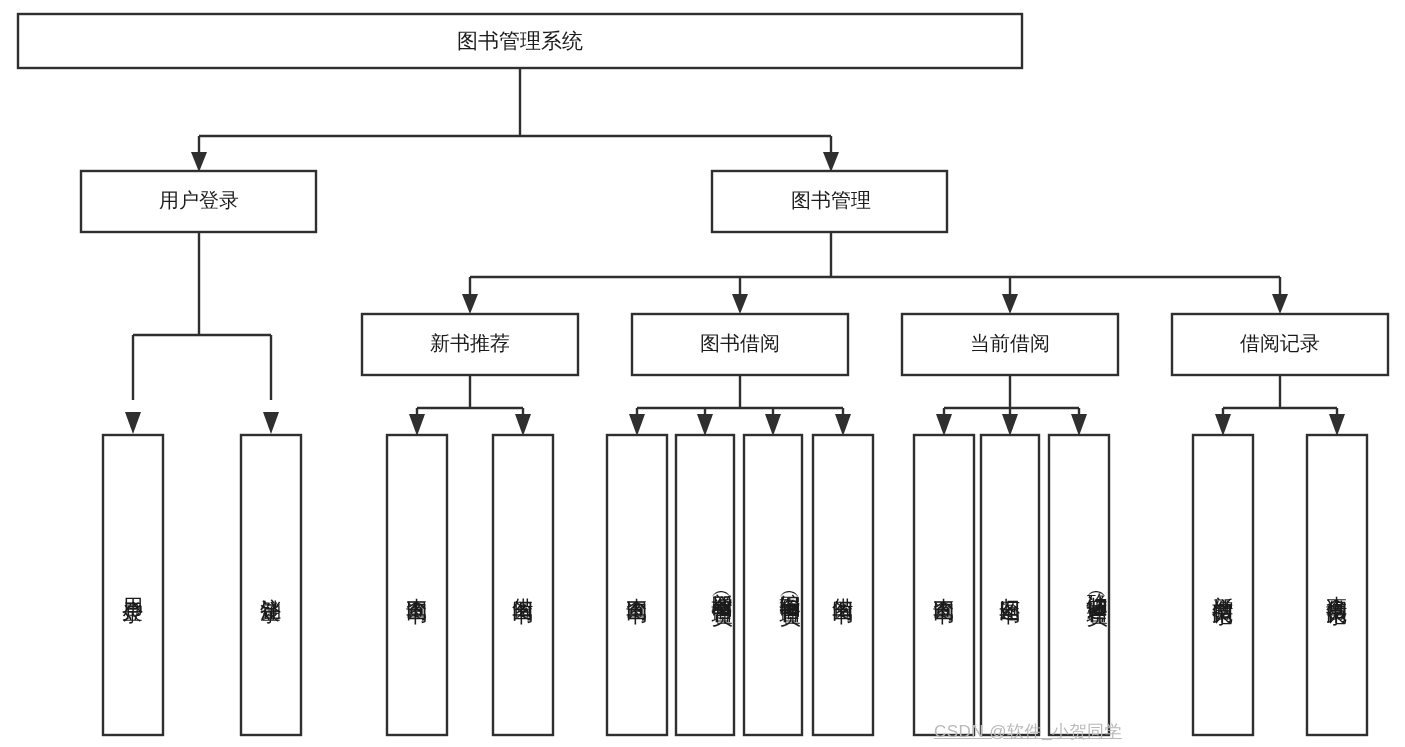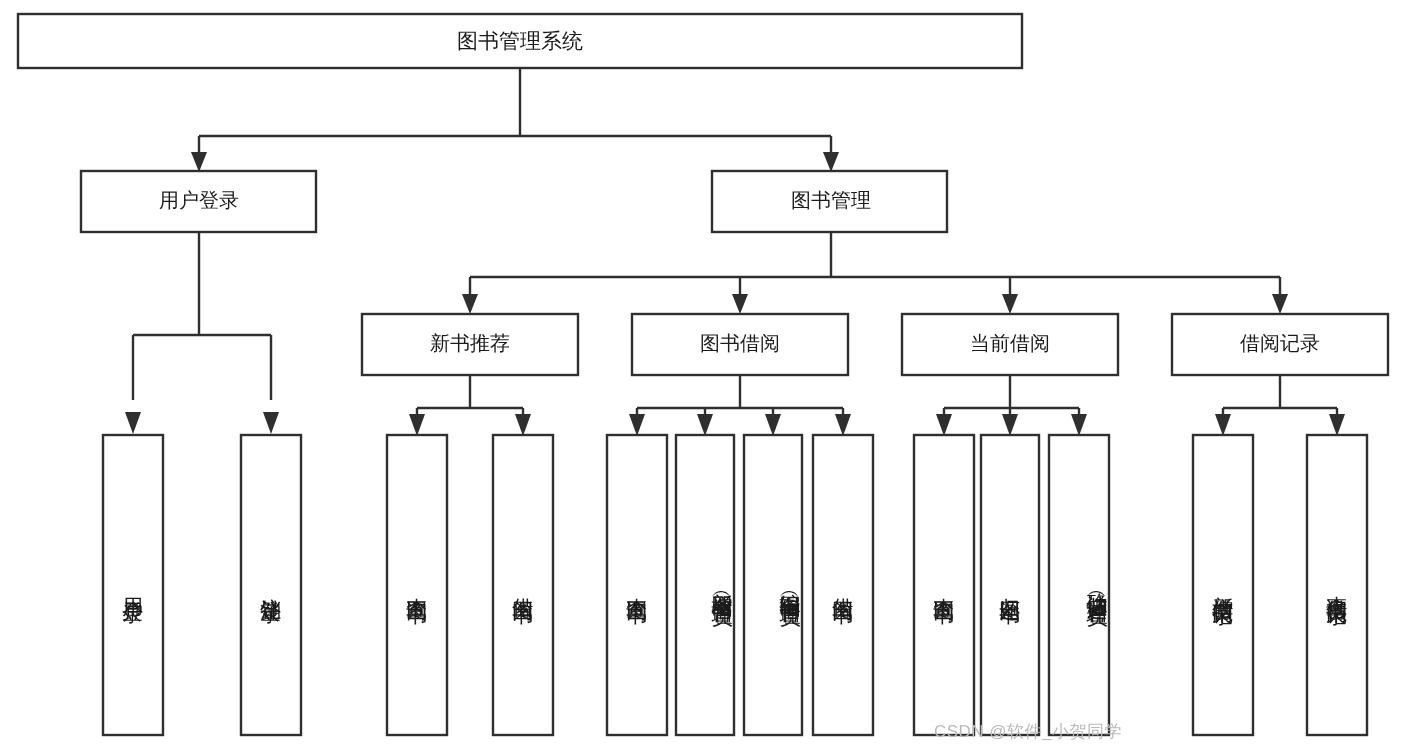--- a/index.html
+++ b/index.html
@@ -73,20 +73,21 @@
   }
   #watermark {
     position: absolute;
     right: 8px;
     bottom: 4px;
     font-family: "Liberation Sans", "DejaVu Sans", sans-serif;
     font-size: 17px;
     color: #b9b9b9;
     letter-spacing: 0.5px;
     user-select: none;
+    text-decoration: underline;
   }
 </style>
 </head>
 <body>
 
 <div id="diagram-root">
 
   <svg id="tree-svg" viewBox="0 0 1405 747">
 
     <g>

